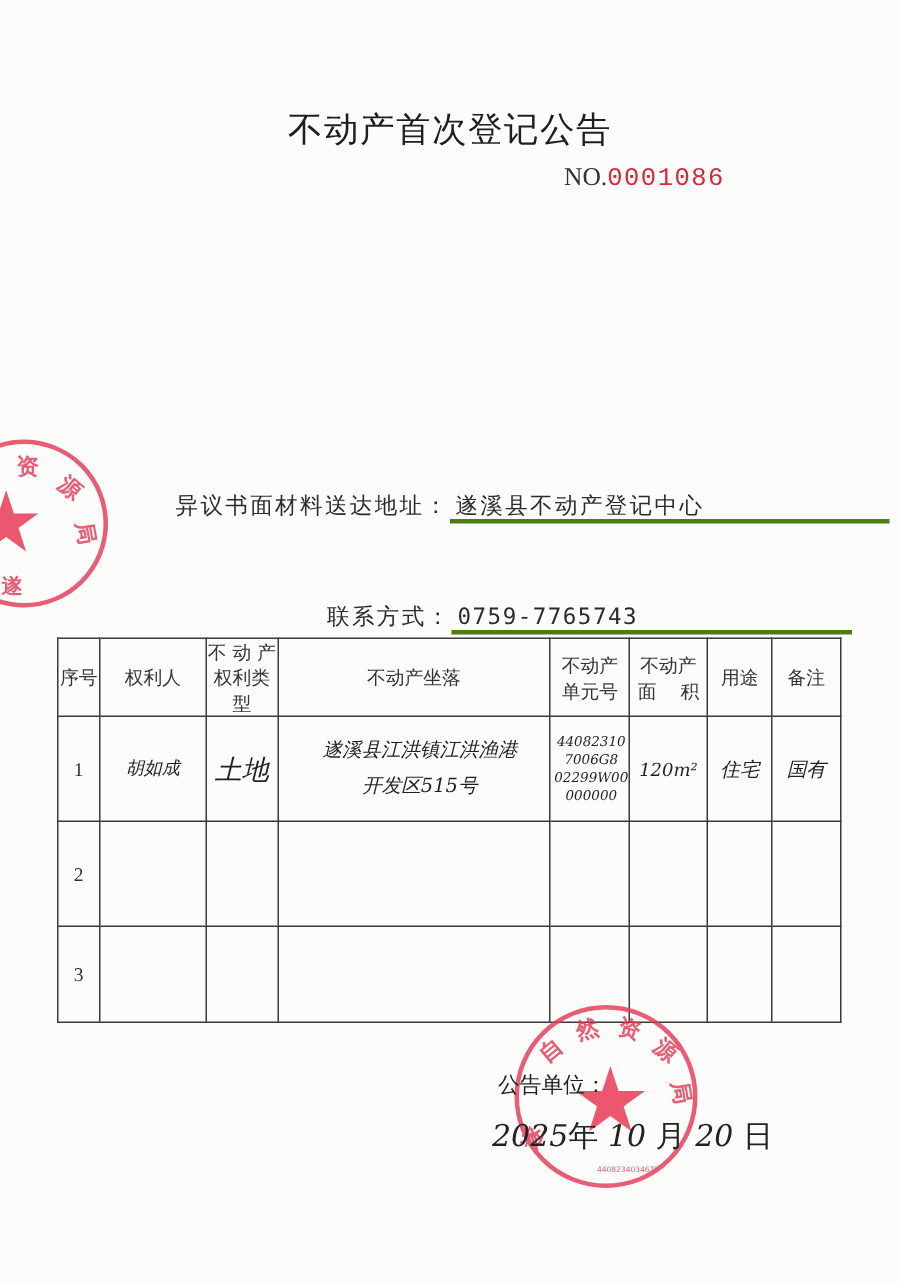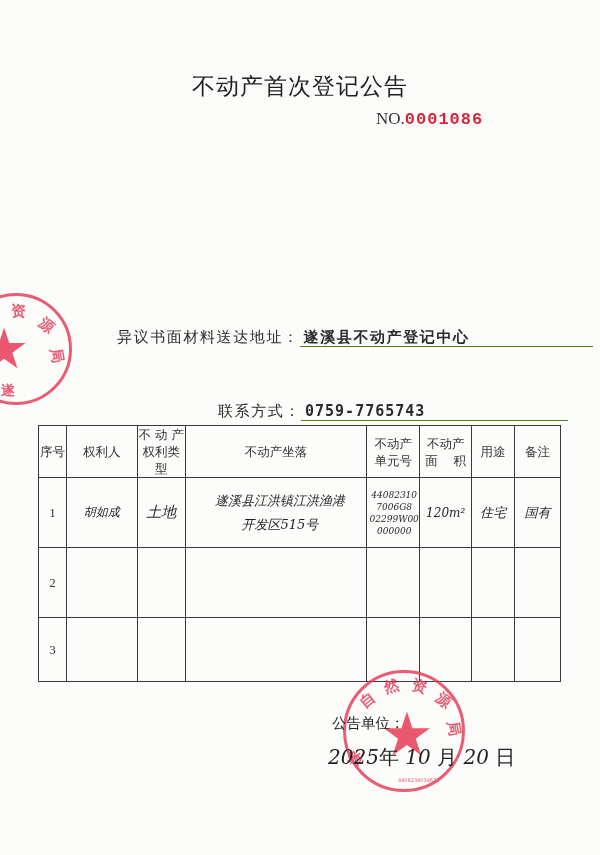--- a/index.html
+++ b/index.html
@@ -2,26 +2,26 @@
 <html><head>
 <meta charset="utf-8">
 <style>
   * { box-sizing: border-box; margin: 0; padding: 0; }
   html, body { width: 600px; height: 855px; background: #fbfbfa; overflow: hidden; }
   body { position: relative; font-family: "DejaVu Sans", sans-serif; color: #222; }
   .page { position: absolute; left: 0; top: 0; width: 600px; height: 855px; background: #fcfcfb; }
   .title { position: absolute; left: 0; width: 600px; top: 50px; text-align: center; font-size: 23px; letter-spacing: 1px; color: #1e1e1e; margin-top: 21px; }
   .serial { position: absolute; left: 376px; top: 108px; font-size: 17px; }
   .serial .no { font-family: "Liberation Serif", serif; color: #333; }
-  .serial .num { font-family: "Liberation Mono", monospace; color: #d8263a; font-weight: bold; letter-spacing: 1px; }
+  .serial .num { font-family: "Liberation Mono", monospace; color: #d8263a; font-weight: normal; letter-spacing: 1px; }
   .para { position: absolute; left: 38px; top: 147px; width: 528px; font-size: 15.5px; line-height: 33px; letter-spacing: 1.8px; color: #2b2b2b; text-align: justify; }
   .para .indent { display: inline-block; width: 32px; }
   .hand { font-family: "DejaVu Serif", serif; font-style: italic; font-size: 13px; color: #222; display: inline-block; border-bottom: 1px solid #333; text-align: center; line-height: 16px; }
   .addr-row { position: absolute; font-size: 15px; letter-spacing: 1.6px; color: #2b2b2b; }
-  .addr-row .line { display: inline-block; border-bottom: 1px solid #4d7c0f; padding-left: 4px; line-height: 18px; font-weight: bold; }
+  .addr-row .line { display: inline-block; border-bottom: 3px solid #4d7c0f; padding-left: 4px; line-height: 18px; }
   .phone { font-family: "DejaVu Sans Mono", monospace; letter-spacing: 1px; }
   table.grid { position: absolute; left: 38px; top: 425px; width: 523px; border-collapse: collapse; font-size: 12.5px; color: #333; }
   table.grid td, table.grid th { border: 1px solid #3a3a3a; text-align: center; vertical-align: middle; font-weight: normal; }
   table.grid th { height: 41px; line-height: 17px; font-size: 12.5px; }
   table.grid td.seq { font-family: "Liberation Serif", serif; font-size: 13px; }
   .hw { font-family: "DejaVu Serif", serif; font-style: italic; color: #1f1f1f; }
   .hw-small { font-size: 9px; line-height: 12px; text-align: left; padding-left: 2px; }
   .hw-addr { text-align: left; padding-left: 8px; font-size: 13px; line-height: 24px; }
   .seal { position: absolute; border: 3px solid #e43a57; border-radius: 50%; opacity: 0.82; }
   .seal .star { position: absolute; color: #e8334f; }
@@ -69,21 +69,21 @@
       <th><span>不 动 产</span><br><span>权利类型</span></th>
       <th>不动产坐落</th>
       <th><span>不动产</span><br><span>单元号</span></th>
       <th><span>不动产</span><br><span style="white-space:pre">面    积</span></th>
       <th>用途</th>
       <th>备注</th>
     </tr>
     <tr style="height:70px">
       <td class="seq">1</td>
       <td class="hw" style="font-size:12px">胡如成</td>
-      <td class="hw" style="font-size:15px">土地</td>
+      <td class="hw" style="font-size:18px">土地</td>
       <td class="hw hw-addr"><span>遂溪县江洪镇江洪渔港</span><br><span>开发区515号</span></td>
       <td class="hw hw-small"><span>44082310</span><br><span>7006G8</span><br><span>02299W00</span><br><span>000000</span></td>
       <td class="hw" style="font-size:12px">120m²</td>
       <td class="hw" style="font-size:13px">住宅</td>
       <td class="hw" style="font-size:13px">国有</td>
     </tr>
     <tr style="height:70px">
       <td class="seq">2</td>
       <td></td>
       <td></td>

